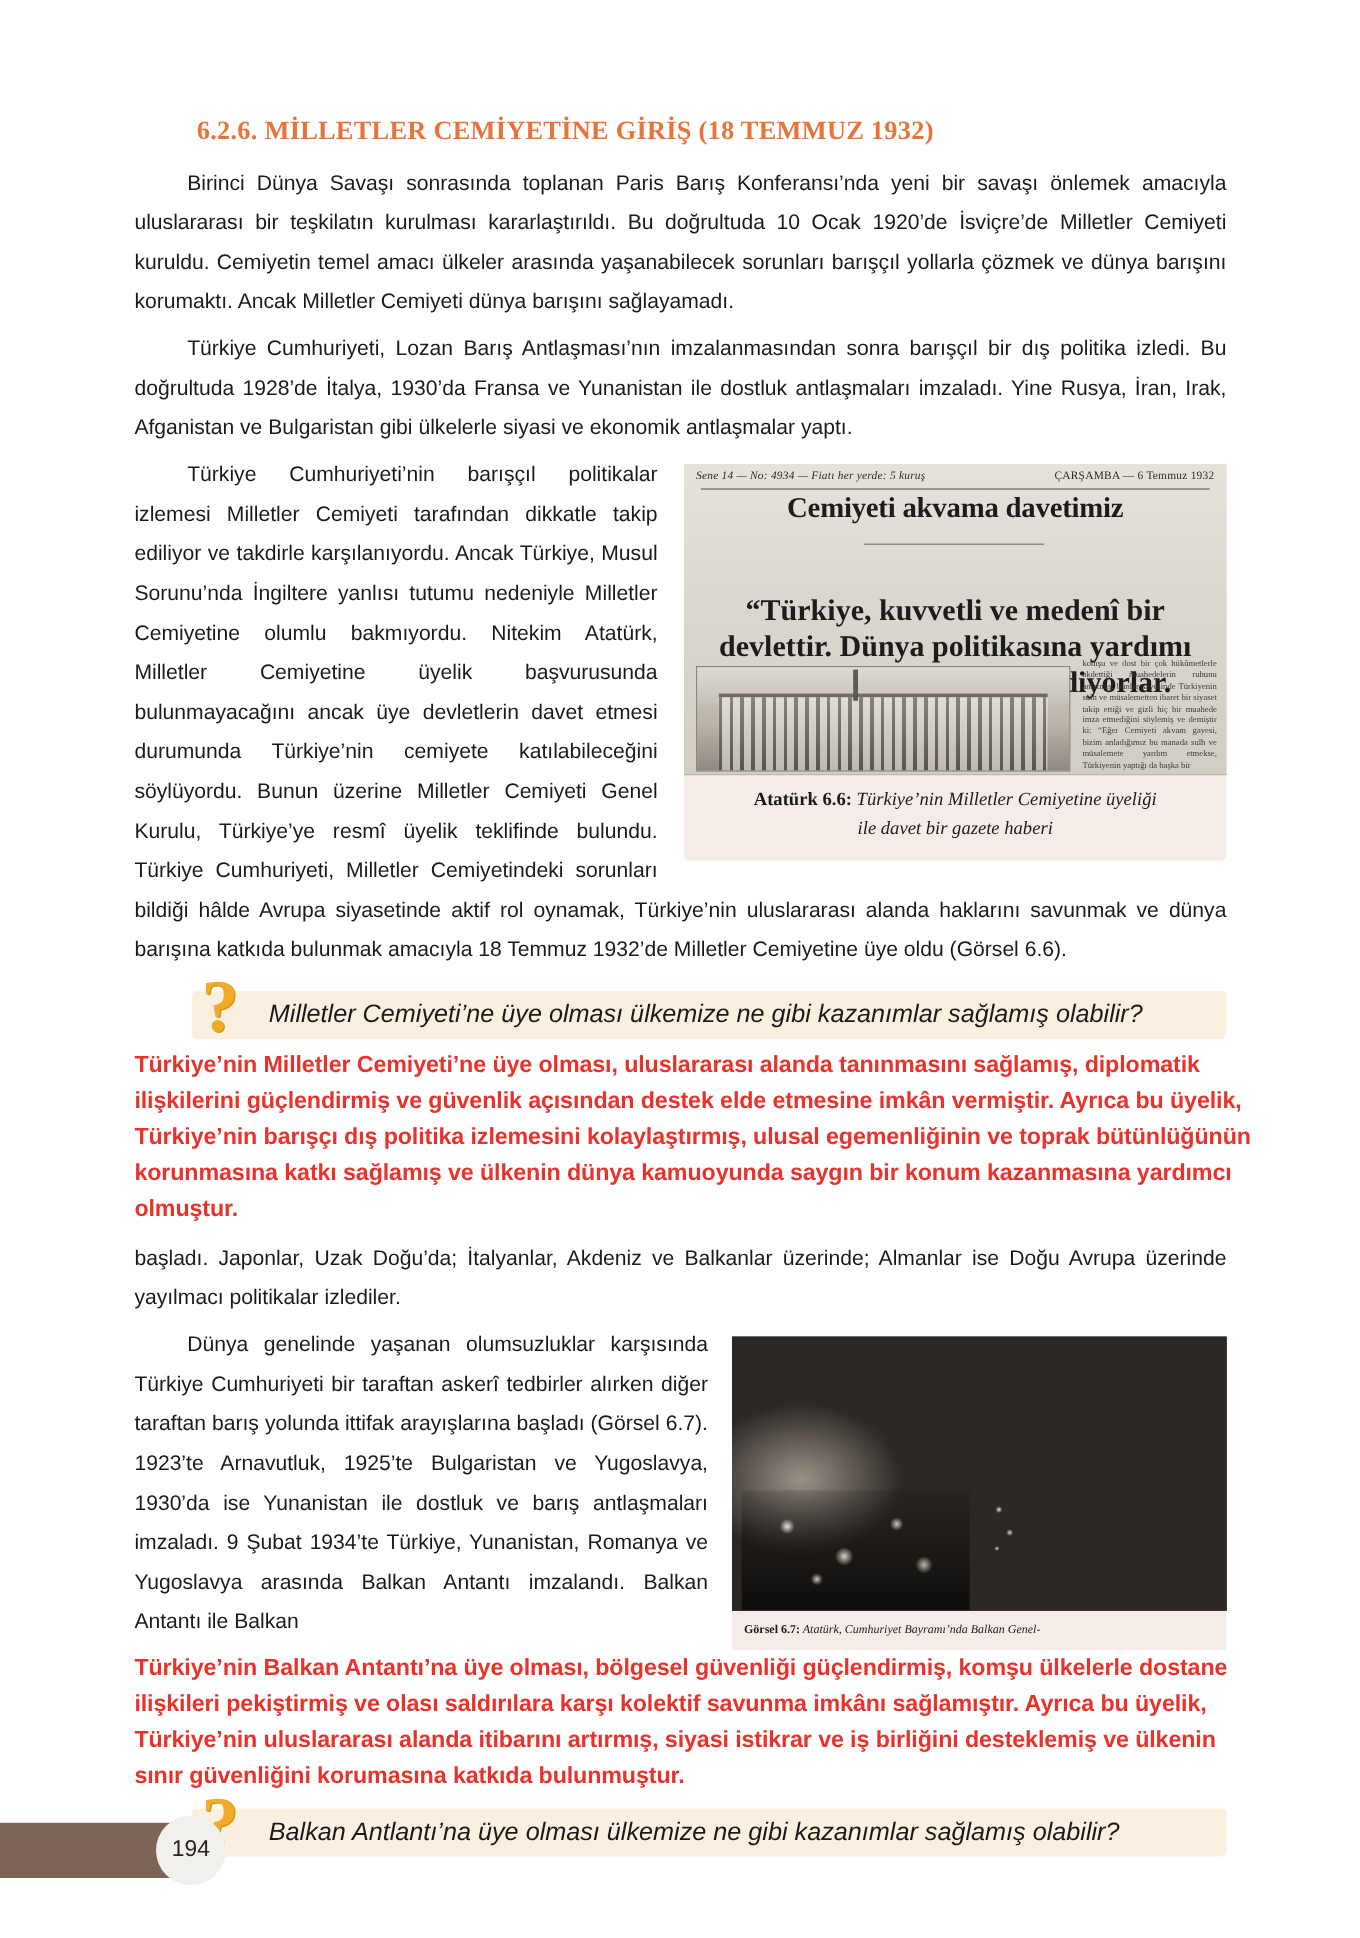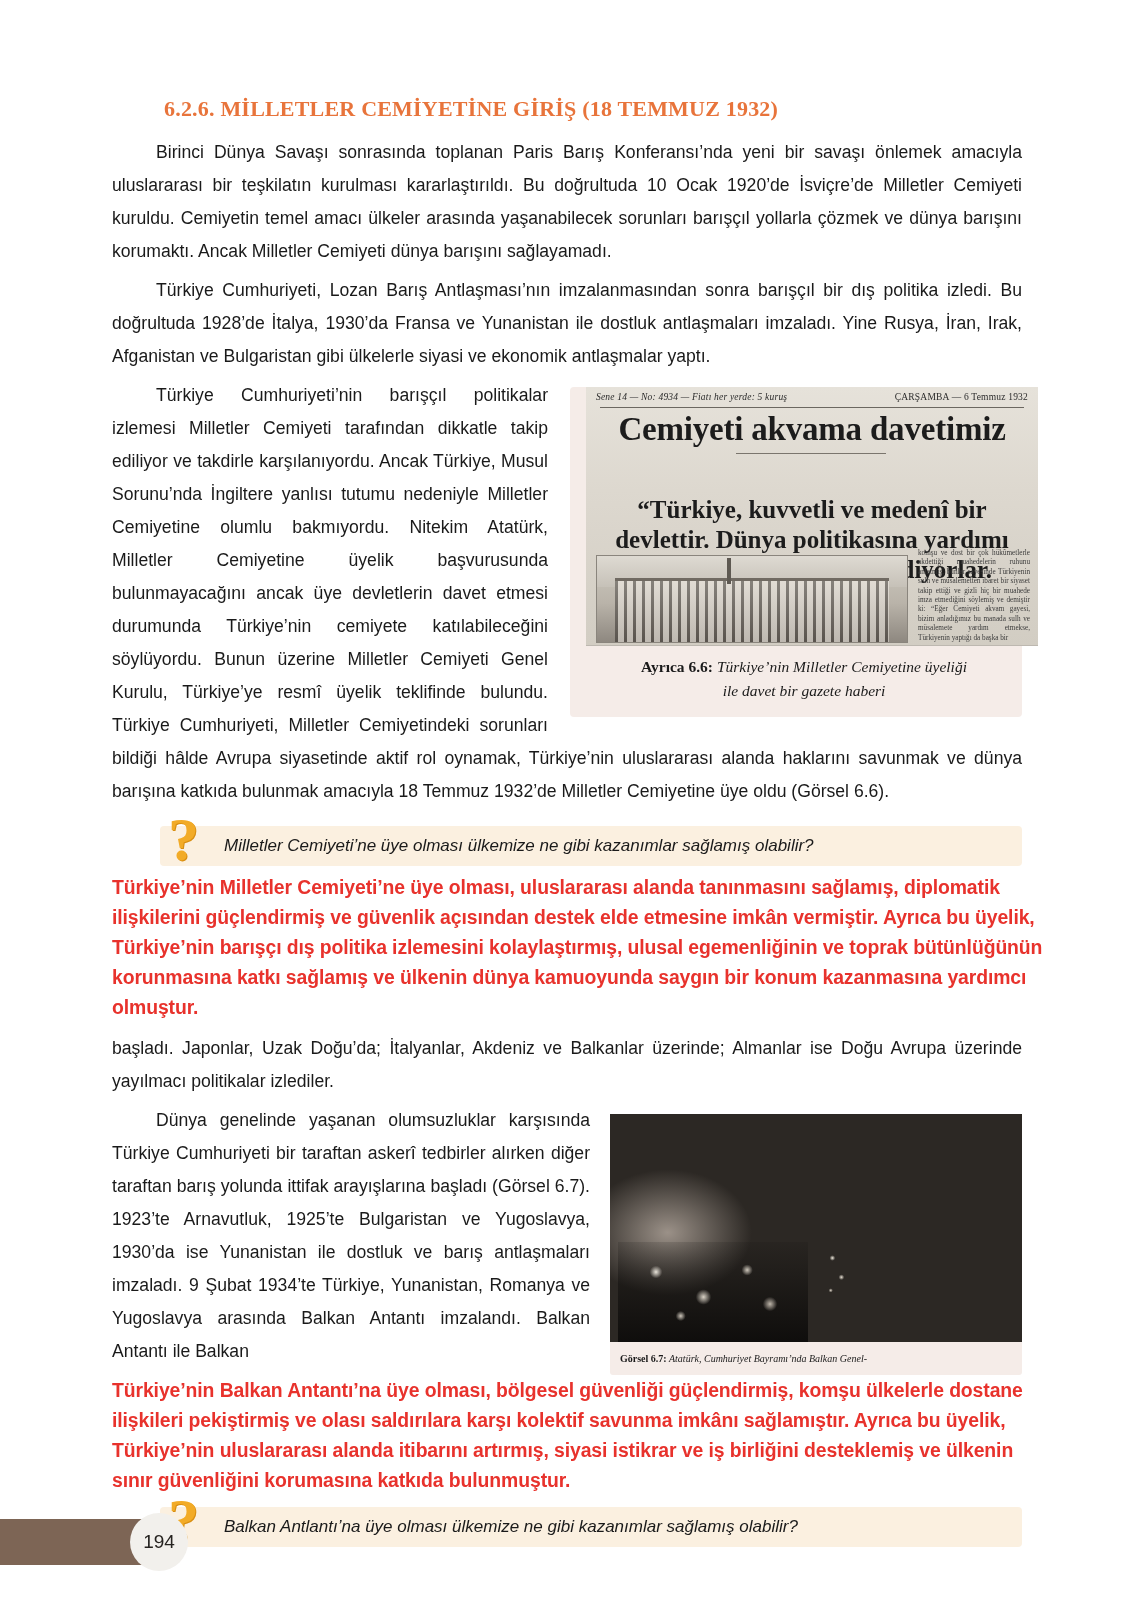--- a/index.html
+++ b/index.html
@@ -55,21 +55,21 @@
     float: right;
     width: 452px;
     margin: 8px 0 6px 22px;
     shape-outside: margin-box;
   }
 
   
   .figure-card {
     background: #f5ece8;
     border-radius: 4px;
-    padding: 0 0 8px 16px;
+    padding: 0 0 8px 0;
     box-shadow: 0 0 0 0 rgba(0,0,0,0);
   }
   .news-clip {
     width: 452px;
     height: 258px;
     background: #d8d4cc;
     overflow: hidden;
     position: relative;
     border-bottom: 1px solid #bdb8b0;
     background-image:
@@ -90,21 +90,21 @@
     position: absolute;
     top: 20px; left: 14px; right: 14px;
     height: 1px; background: #6b6760;
   }
   .news-head1 {
     position: absolute;
     top: 24px; left: 0; right: 0;
     text-align: center;
     font-family: "Liberation Serif", serif;
     font-weight: bold;
-    font-size: 33px;
+    font-size: 24px;
     color: #1c1c1c;
     letter-spacing: -0.2px;
   }
   .news-rule2 {
     position: absolute;
     top: 66px; left: 150px; width: 150px;
     height: 1px; background: #7a756d;
   }
   .news-head2 {
     position: absolute;
@@ -192,21 +192,21 @@
     width: 44px; height: 62px;
     font-family: "Liberation Serif", serif;
     font-weight: bold;
     font-size: 62px;
     line-height: 62px;
     color: #f2ab27;
     text-shadow: 1px 1px 0 #d98f12;
     user-select: none;
   }
   .question-text {
-    font-size: 17px;
+    font-size: 21px;
     font-style: italic;
     color: #1a1a1a;
   }
 
   
   .answer-red {
     color: #e8322c;
     font-weight: bold;
     font-size: 19.4px;
     line-height: 30px;
@@ -340,21 +340,21 @@
               <span class="l">“Türkiye, kuvvetli ve medenî bir</span>
               <span class="l">devlettir. Dünya politikasına yardımı</span>
               <span class="l">çok kıymetli olacaktır...,, diyorlar.</span>
             </div>
             <div class="news-photo">
               <div class="news-photo-sky"></div>
             </div>
             <div class="news-col-text">komşu ve dost bir çok hükûmetlerle akdettiği muahedelerin ruhunu anlatmış, bunlar sayesinde Türkiyenin sulh ve müsalemetten ibaret bir siyaset takip ettiği ve gizli hiç bir muahede imza etmediğini söylemiş ve demiştir ki: “Eğer Cemiyeti akvam gayesi, bizim anladığımız bu manada sulh ve müsalemete yardım etmekse, Türkiyenin yaptığı da başka bir</div>
           </div>
           <div class="figure-caption">
-            <b>Ayrıca 6.6:</b>
+            <b>Atatürk 6.6:</b>
             <span>Türkiye’nin Milletler Cemiyetine üyeliği</span><br>
             <span>ile davet bir gazete haberi</span>
           </div>
         </div>
       </div>
 
       <p class="body-text">Türkiye Cumhuriyeti’nin barışçıl politikalar izlemesi Milletler Cemiyeti tarafından dikkatle takip ediliyor ve takdirle karşılanıyordu. Ancak Türkiye, Musul Sorunu’nda İngiltere yanlısı tutumu nedeniyle Milletler Cemiyetine olumlu bakmıyordu. Nitekim Atatürk, Milletler Cemiyetine üyelik başvurusunda bulunmayacağını ancak üye devletlerin davet etmesi durumunda Türkiye’nin cemiyete katılabileceğini söylüyordu. Bunun üzerine Milletler Cemiyeti Genel Kurulu, Türkiye’ye resmî üyelik teklifinde bulundu. Türkiye Cumhuriyeti, Milletler Cemiyetindeki sorunları bildiği hâlde Avrupa siyasetinde aktif rol oynamak, Türkiye’nin uluslararası alanda haklarını savunmak ve dünya barışına katkıda bulunmak amacıyla 18 Temmuz 1932’de Milletler Cemiyetine üye oldu (Görsel 6.6).</p>
       <div class="clear"></div>
     </div>
 

